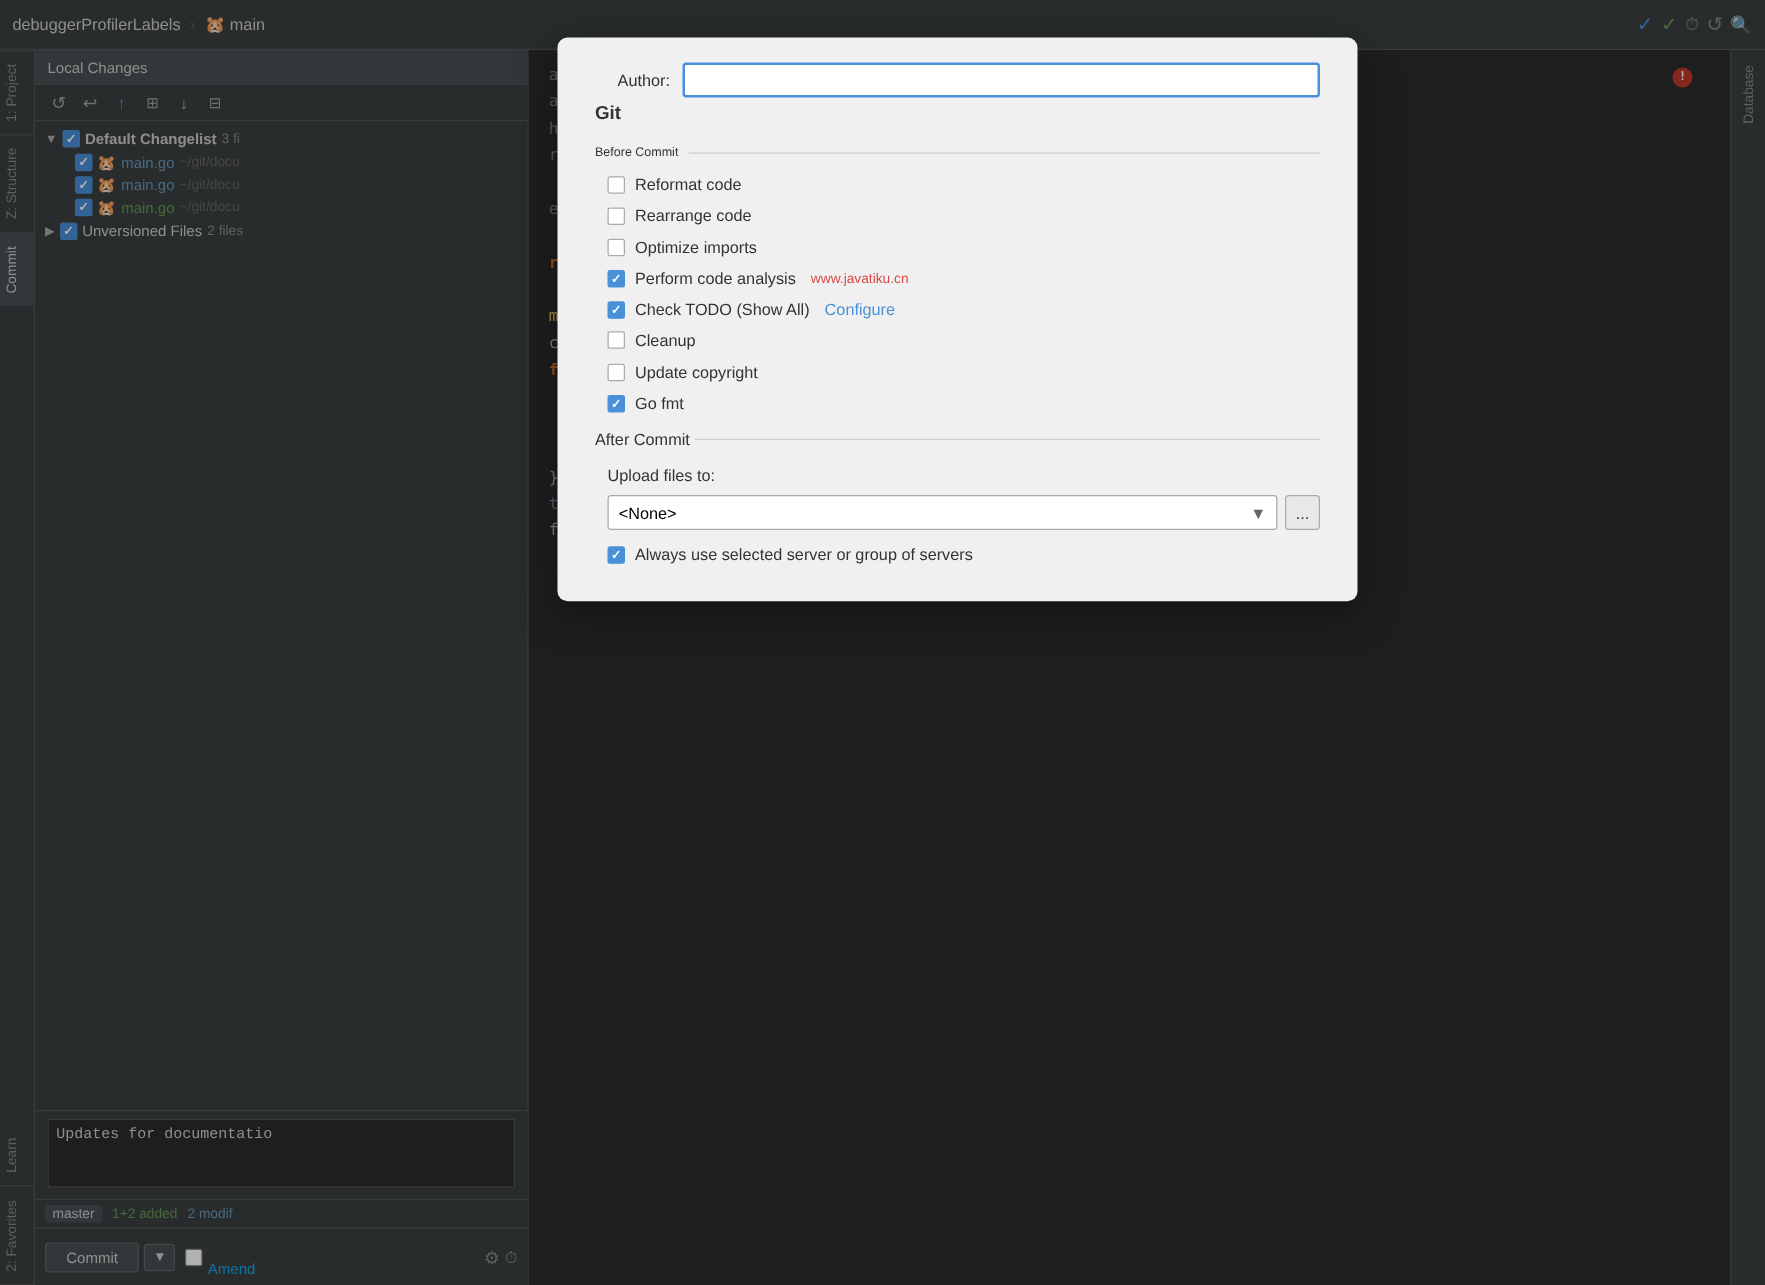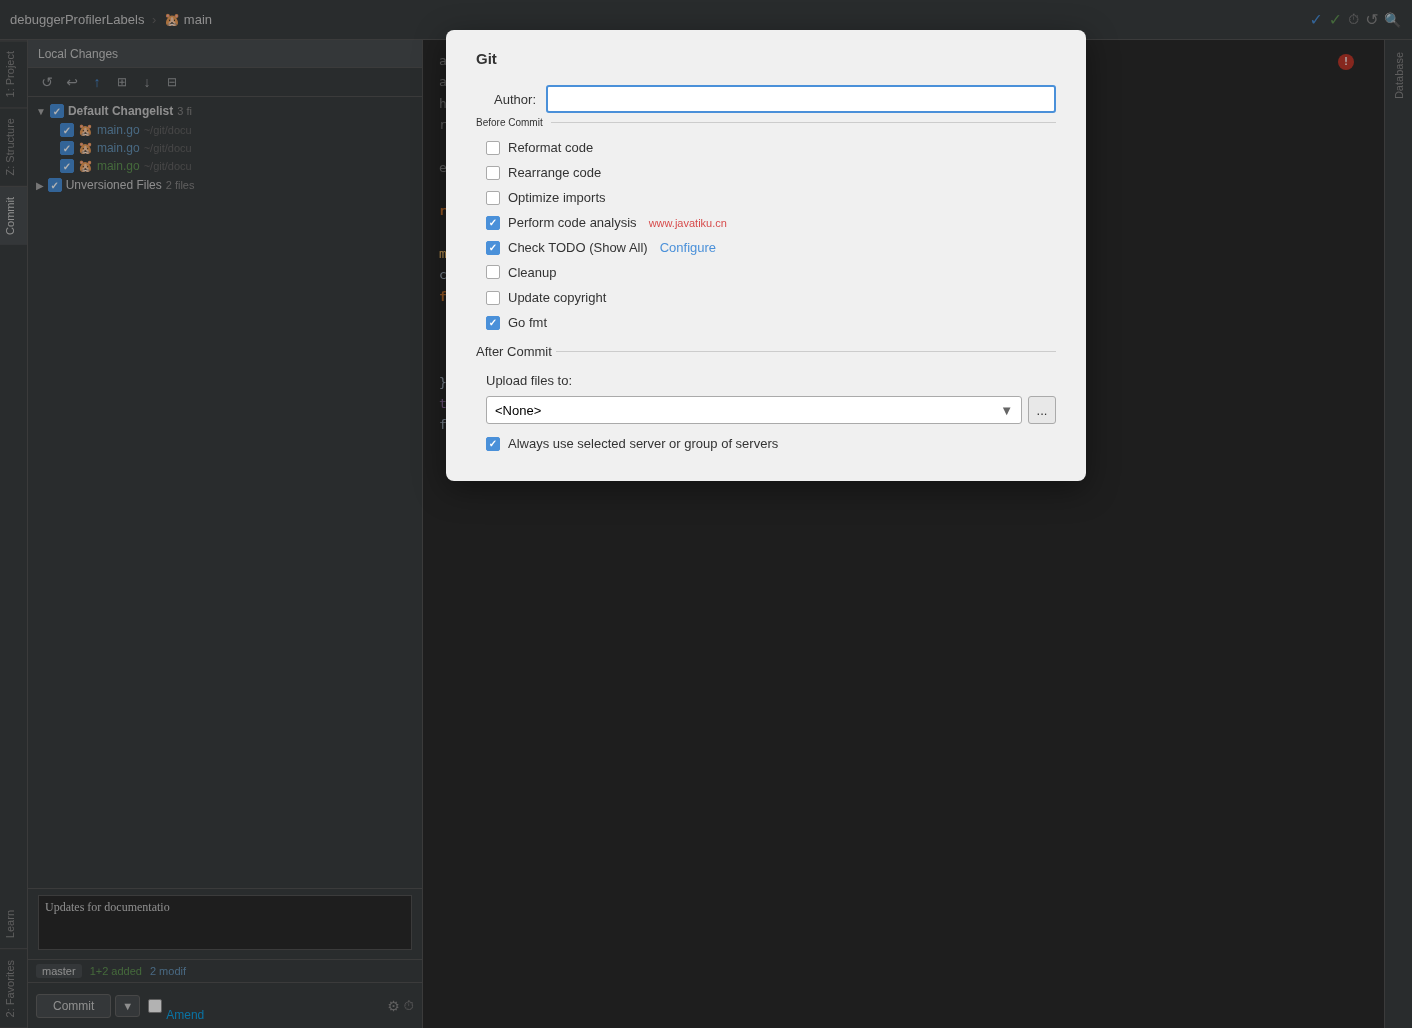--- a/index.html
+++ b/index.html
@@ -172,21 +172,21 @@
 
         <div style="display:flex; align-items:center; padding:3px 8px; gap:4px;">
           <span style="color:#aaa; font-size:10px;">▶</span>
           <div class="opt-checkbox checked"></div>
           <span style="color:#ccc; font-size:12px;">Unversioned Files</span>
           <span style="color:#888; font-size:11px;">2 files</span>
         </div>
       </div>
 
       <div style="border-top:1px solid #555; padding:6px 10px; background:#3c3f41;">
-        <textarea style="background: rgb(43, 43, 43); color: rgb(204, 204, 204); font-size: 12px; font-family: Liberation Serif, serif; padding: 4px 6px; width: 100%; height: 55px; border: 1px solid rgb(85, 85, 85); resize: none; outline: none;">Updates for documentatio</textarea>
+        <textarea style="background: rgb(43, 43, 43); color: rgb(204, 204, 204); font-size: 12px; font-family: Liberation Mono, monospace; padding: 4px 6px; width: 100%; height: 55px; border: 1px solid rgb(85, 85, 85); resize: none; outline: none;">Updates for documentatio</textarea>
       </div>
 
       <div style="display:flex; align-items:center; padding:4px 8px; background:#3c3f41; border-top:1px solid #555; gap:8px;">
         <span style="background:#4b5052; color:#ccc; padding:1px 6px; border-radius:3px; font-size:11px;">master</span>
         <span style="color:#629755; font-size:11px;">1+2 added</span>
         <span style="color:#6897bb; font-size:11px;">2 modif</span>
       </div>
 
       <div style="display:flex; align-items:center; gap:4px; padding:6px 8px; background:#3c3f41; border-top:1px solid #555;">
         <button style="background:#4b5052; color:#ccc; border:1px solid #666; padding:4px 16px; border-radius:3px; cursor:pointer; font-size:12px;">Commit</button>
@@ -249,26 +249,26 @@
 
     <div style="width:28px; background:#3c3f41; display:flex; flex-direction:column; align-items:center; border-left:1px solid #555;">
       <div style="writing-mode:vertical-rl; transform:rotate(180deg); color:#888; font-size:11px; padding:12px 4px; cursor:pointer;">Database</div>
     </div>
 
   </div>
 
   <div class="dialog-overlay">
     <div class="dialog">
 
-      <div style="font-size:15px; font-weight:bold; color:#333; margin-bottom:18px;">Git</div>
-
       <div style="display:flex; align-items:center; gap:10px; margin-bottom:4px;">
         <span style="font-size:13px; color:#333; width:60px; text-align:right;">Author:</span>
         <input type="text" style="flex: 1 1 0%; height: 28px; border: 2px solid rgb(74, 144, 217); border-radius: 3px; padding: 0px 6px; font-size: 13px; outline: none; background: white;" value="">
       </div>
+
+      <div style="font-size:15px; font-weight:bold; color:#333; margin-bottom:18px;">Git</div>
 
 
       <div style="display:flex; align-items:center; gap:8px; margin-bottom:12px;">
         <span style="font-size:10px; color:#333; white-space:nowrap;">Before Commit</span>
         <div style="flex:1; height:1px; background:#ccc;"></div>
       </div>
 
       <div>
 
         <div style="display:flex; align-items:center; gap:8px; margin-bottom:10px; padding-left:10px;">

